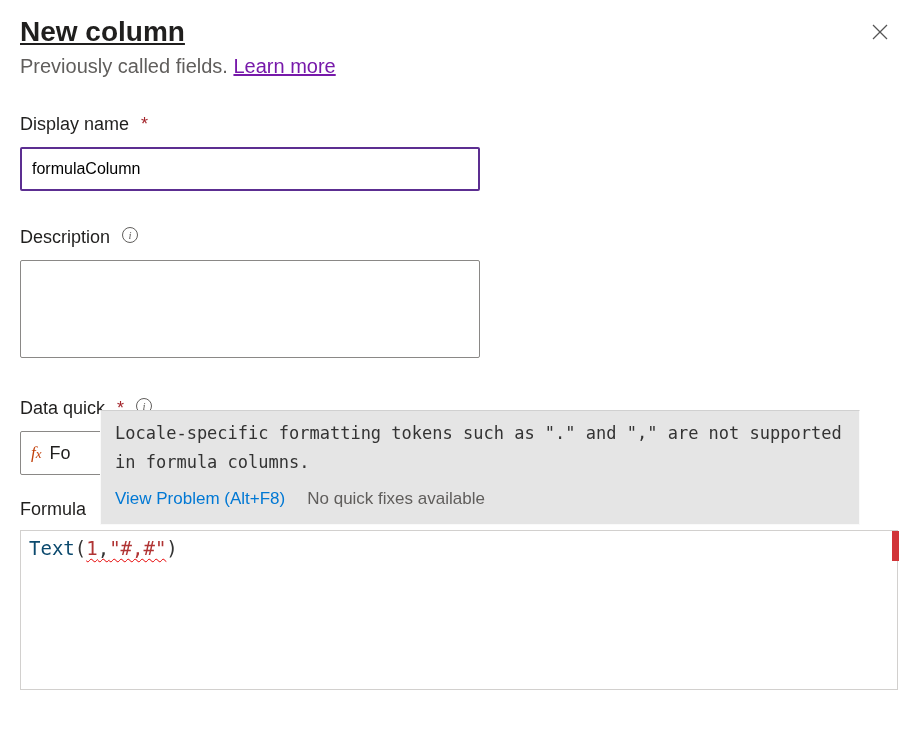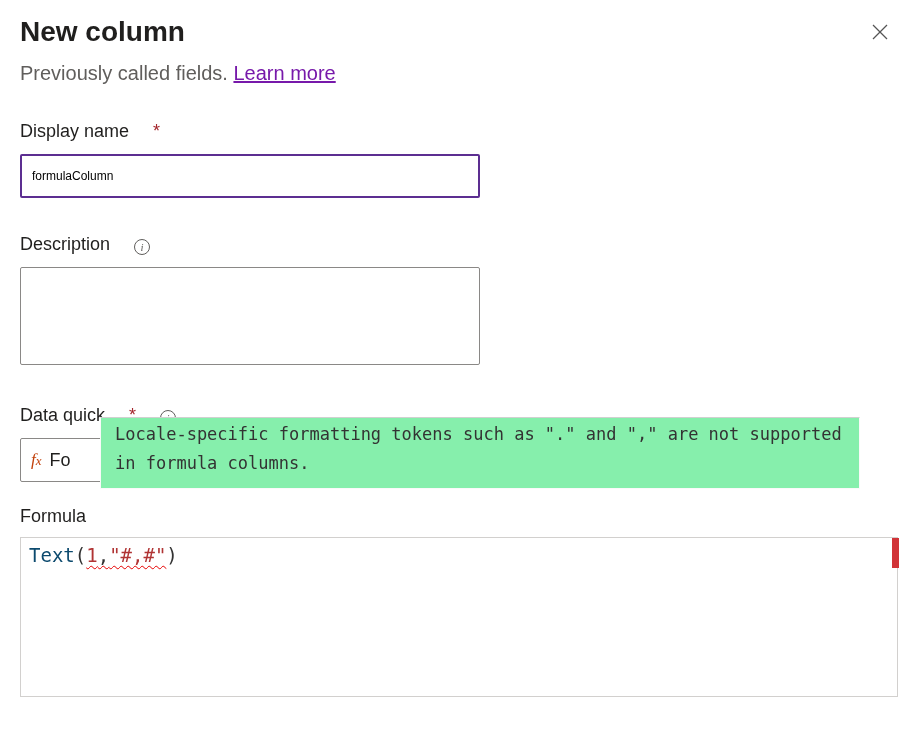--- a/index.html
+++ b/index.html
@@ -3,51 +3,51 @@
   <meta charset="utf-8">
   <style>
     * { box-sizing: border-box; margin: 0; padding: 0; }
     body {
       font-family: 'Segoe UI', Tahoma, sans-serif;
       background: #fff;
       padding: 16px 20px;
       width: 916px;
       color: #201f1e;
     }
-    .header { display: flex; justify-content: space-between; align-items: flex-start; }
+    .header { display: flex; justify-content: space-between; align-items: flex-start; text-decoration: underline; }
     .title { font-size: 28px; font-weight: 600; color: #201f1e; }
     .close-btn {
       width: 32px; height: 32px;
       display: flex; align-items: center; justify-content: center;
       cursor: pointer; color: #555; font-size: 20px;
       background: transparent; border: none;
     }
     .close-btn svg { stroke: #555; stroke-width: 1.2; }
     .subtitle {
-      font-size: 20px; color: #605e5c; margin-top: 14px;
+      font-size: 20px; color: #605e5c; margin-top: 7px;
     }
     .learn-link {
       color: #7719aa; text-decoration: underline; cursor: pointer;
     }
     .field { margin-top: 36px; }
     .field-label {
       font-size: 18px; color: #201f1e;
-      display: flex; align-items: flex-end; gap: 24px;
+      display: flex; align-items: flex-start; gap: 12px;
     }
     .required { color: #a4262c; }
     .info-icon {
       display: inline-flex; align-items: center; justify-content: center;
       width: 16px; height: 16px; border: 1px solid #605e5c; border-radius: 50%;
       font-size: 11px; color: #605e5c; cursor: pointer; font-style: italic;
       font-family: Georgia, serif; line-height: 1;
     }
     .text-input {
       width: 460px; height: 44px; margin-top: 12px;
       border: 2px solid #5c2e91; border-radius: 2px;
-      padding: 0 10px; font-size: 12px; font-family: inherit;
+      padding: 0 10px; font-size: 16px; font-family: inherit;
       outline: none;
     }
     .textarea-input {
       width: 460px; height: 98px; margin-top: 12px;
       border: 1px solid #8a8886; border-radius: 2px;
       padding: 8px 10px; font-size: 18px; font-family: inherit;
       resize: none; outline: none;
     }
     .data-type-row {
       position: relative;
@@ -57,26 +57,26 @@
       border: 1px solid #8a8886; border-radius: 2px;
       padding: 0 10px; display: flex; align-items: center; gap: 8px;
       font-size: 18px; cursor: pointer; background: #fff;
     }
     .fx-icon { font-family: Georgia, serif; font-style: italic; color: #c2410c; font-size: 17px; }
     .fx-icon .x { font-size: 13px; }
     .tooltip-box {
       position: absolute;
       left: 80px; top: 12px;
       width: 760px;
-      background: #86efac;
+      background: #e5e5e5;
       border-top: 1px solid #d0d0d0;
       border-left: 1px solid #fafafa;
       border-right: 1px solid #fafafa;
       border-bottom: 1px solid #fafafa;
-      padding: 2px 14px 10px 14px;
+      padding: 8px 14px 10px 14px;
       font-family: 'Consolas', monospace;
       font-size: 17px;
       color: #333;
       line-height: 1.7;
     }
     .tooltip-msg { font-family: 'Consolas', monospace; }
     .tooltip-actions { margin-top: 8px; display: flex; gap: 22px; align-items: center; font-family: 'Segoe UI', sans-serif; font-size: 17px; }
     .view-problem { color: #0078d4; cursor: pointer; }
     .no-fixes { color: #605e5c; }
     .formula-label { margin-top: 24px; }
@@ -140,20 +140,24 @@
     <span class="required">*</span>
     <span class="info-icon">i</span>
   </div>
   <div class="select-box">
     <span class="fx-icon">f<span class="x">x</span></span>
     <span>Fo</span>
   </div>
 
   <div class="tooltip-box">
     <div class="tooltip-msg">Locale-specific formatting tokens such as "." and "," are not supported in formula columns.</div>
+    <div class="tooltip-actions">
+      <span class="view-problem">View Problem (Alt+F8)</span>
+      <span class="no-fixes">No quick fixes available</span>
+    </div>
   </div>
 </div>
 
 <div class="field formula-label">
   <div class="field-label">
     <span>Formula</span>
   </div>
   <div class="formula-editor">
     <span class="tok-fn">Text</span><span class="tok-paren">(</span><span class="err-underline"><span class="tok-num">1</span><span class="tok-paren">,</span><span class="tok-str">"#,#"</span></span><span class="tok-paren">)</span>
     <div class="err-marker"></div>

